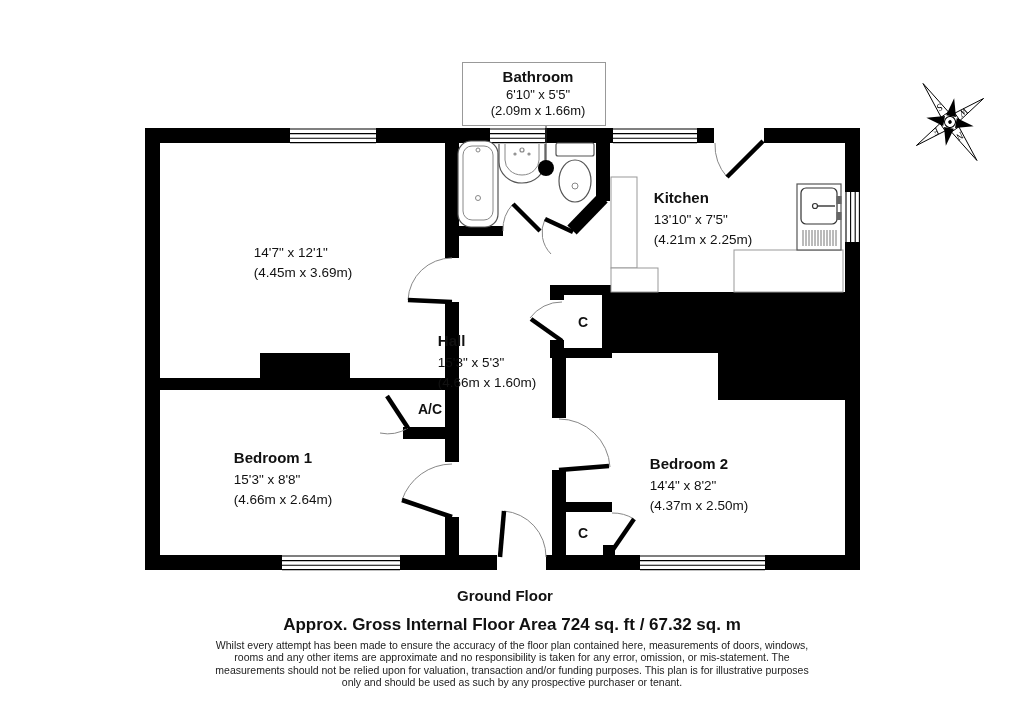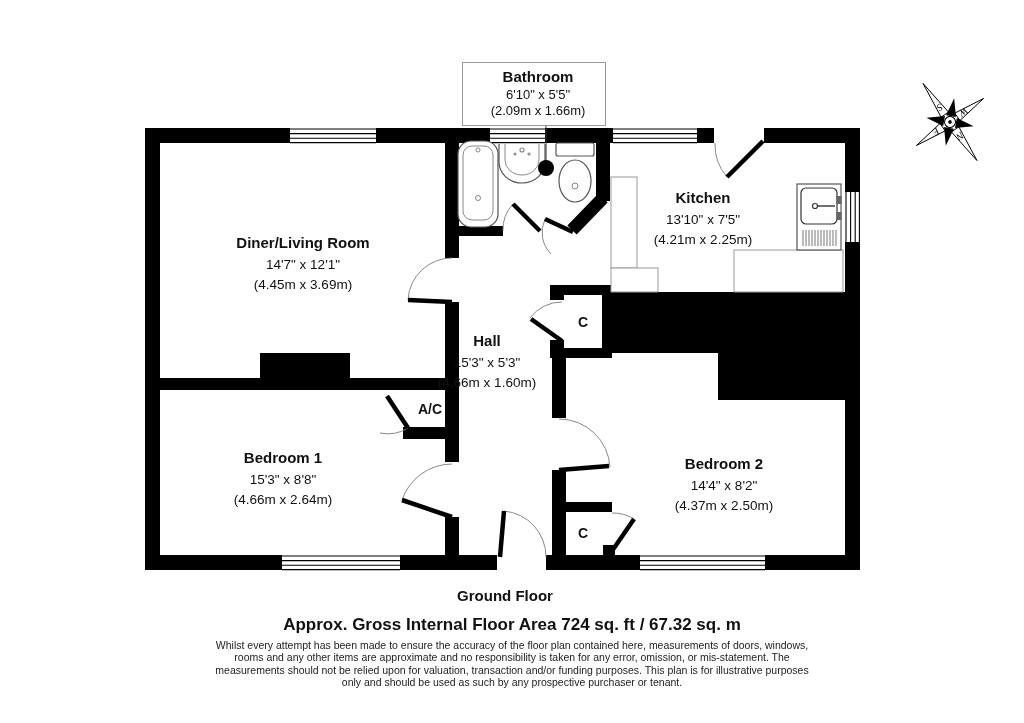--- a/index.html
+++ b/index.html
@@ -3,21 +3,21 @@
 <meta charset="utf-8">
 <style>
   html,body{margin:0;padding:0;background:#fff;}
   .canvas{
     position:relative;width:1024px;height:723px;background:#fff;overflow:hidden;
     font-family:"Liberation Sans",sans-serif;color:#111;
   }
   .plan-svg{position:absolute;left:0;top:0;}
   .room-label{
     position:absolute;transform:translate(-50%,-50%);
-    text-align:center;white-space:nowrap;line-height:1.5;
+    white-space:nowrap;line-height:1.5;
   }
   .room-name{font-weight:bold;font-size:15px;}
   .room-dim{font-size:13.5px;}
   .closet-label{
     position:absolute;transform:translate(-50%,-50%);
     font-weight:bold;font-size:14px;white-space:nowrap;
   }
   .callout{
     position:absolute;left:462px;top:62px;width:134px;
     background:#fff;border:1px solid #999;text-align:center;
@@ -231,21 +231,20 @@
     </g>
   </svg>
 
   <div class="callout">
     <div class="room-name">Bathroom</div>
     <div class="room-dim">6'10" x 5'5"</div>
     <div class="room-dim">(2.09m x 1.66m)</div>
   </div>
 
   <div class="room-label" style="left:303px;top:263px">
-    <div class="room-name">Diner/Living Room</div>
     <div class="room-dim">14'7" x 12'1"</div>
     <div class="room-dim">(4.45m x 3.69m)</div>
   </div>
 
   <div class="room-label" style="left:703px;top:218px">
     <div class="room-name">Kitchen</div>
     <div class="room-dim">13'10" x 7'5"</div>
     <div class="room-dim">(4.21m x 2.25m)</div>
   </div>
 
@@ -254,21 +253,21 @@
     <div class="room-dim">15'3" x 5'3"</div>
     <div class="room-dim">(4.66m x 1.60m)</div>
   </div>
 
   <div class="room-label" style="left:283px;top:478px">
     <div class="room-name">Bedroom 1</div>
     <div class="room-dim">15'3" x 8'8"</div>
     <div class="room-dim">(4.66m x 2.64m)</div>
   </div>
 
-  <div class="room-label" style="left:724px;top:484px">
+  <div class="room-label" style="left:699px;top:484px">
     <div class="room-name">Bedroom 2</div>
     <div class="room-dim">14'4" x 8'2"</div>
     <div class="room-dim">(4.37m x 2.50m)</div>
   </div>
 
   <div class="closet-label" style="left:430px;top:409px">A/C</div>
   <div class="closet-label" style="left:583px;top:322px">C</div>
   <div class="closet-label" style="left:583px;top:533px">C</div>
 
   <div class="footer-floor">Ground Floor</div>

